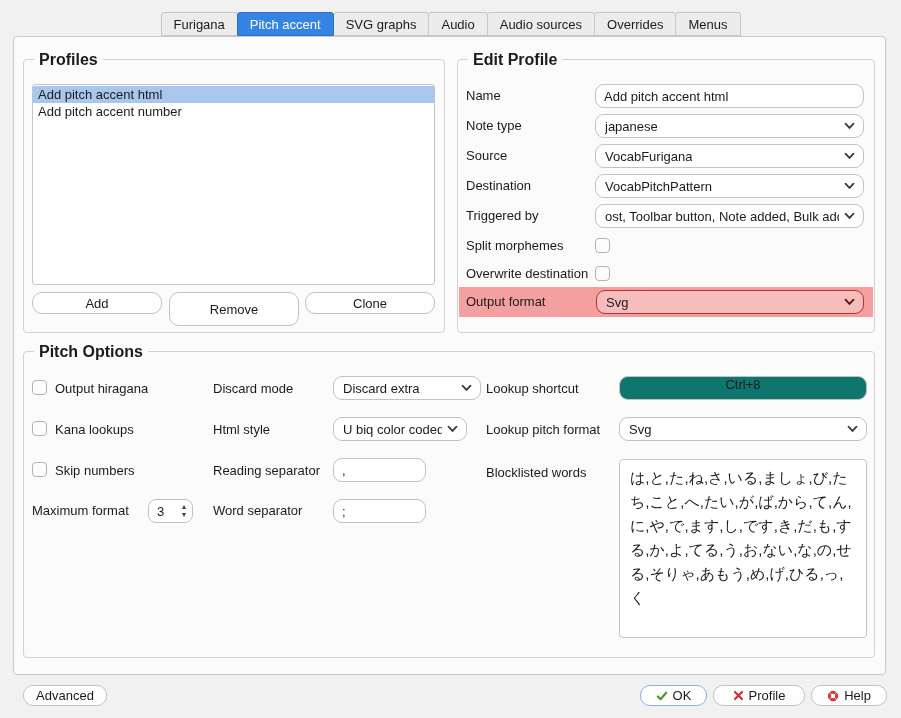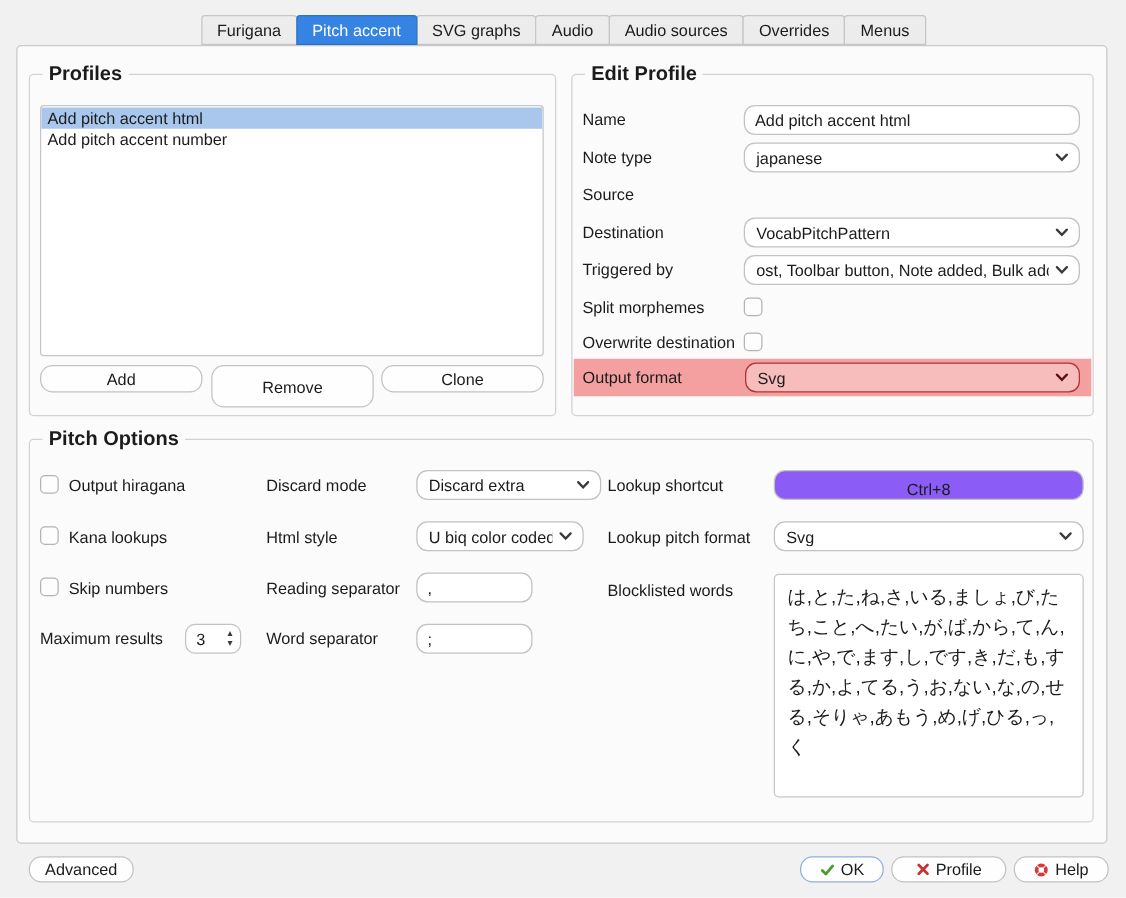--- a/index.html
+++ b/index.html
@@ -74,22 +74,22 @@
     position:absolute; background:#fff; border:1px solid #c2c2c2; border-radius:8px;
     display:flex; align-items:center; padding-left:8px;
   }
   .spin-arrows {
     position:absolute; right:6px; top:50%; transform:translateY(-50%);
     display:flex; flex-direction:column; align-items:center; line-height:8px;
     font-size:8px; color:#3a3a3a;
   }
 
   .keyseq {
-    position:absolute; background:#8b5cf6; border:1px solid #c2c2c2; border-radius:9px;
-    display:flex; align-items:flex-end; justify-content:center;
+    position:absolute; background:#0f766e; border:1px solid #c2c2c2; border-radius:9px;
+    display:flex; align-items:flex-start; justify-content:center;
   }
 
   .textarea {
     position:absolute; background:#fff; border:1px solid #c6c6c6; border-radius:4px;
     padding:6px 10px; font-size:15px; line-height:24px; font-family:inherit;
     color:#1b1b1b; resize:none; overflow:hidden; word-break:break-all; outline:none;
   }
 
   
   .hl-row { position:absolute; left:1px; right:1px; top:227px; height:30px; background:#f4a0a0; }
@@ -141,20 +141,26 @@
 
     <span class="label" style="left:8px; top:57px;">Note type</span>
     <div class="select" style="left:137px; top:54px; width:269px; height:24px;">
       <span class="sel-text">japanese</span>
       <svg class="chev" width="11" height="7" viewBox="0 0 11 7">
           <path d="M1.5 1.2 L5.5 5.4 L9.5 1.2" fill="none" stroke="#3a3a3a" stroke-width="1.8" stroke-linecap="round"></path>
         </svg>
     </div>
 
     <span class="label" style="left:8px; top:87px;">Source</span>
+    <div class="select" style="left:137px; top:84px; width:269px; height:24px;">
+      <span class="sel-text">VocabFurigana</span>
+      <svg class="chev" width="11" height="7" viewBox="0 0 11 7">
+          <path d="M1.5 1.2 L5.5 5.4 L9.5 1.2" fill="none" stroke="#3a3a3a" stroke-width="1.8" stroke-linecap="round"></path>
+        </svg>
+    </div>
 
     <span class="label" style="left:8px; top:117px;">Destination</span>
     <div class="select" style="left:137px; top:114px; width:269px; height:24px;">
       <span class="sel-text">VocabPitchPattern</span>
       <svg class="chev" width="11" height="7" viewBox="0 0 11 7">
           <path d="M1.5 1.2 L5.5 5.4 L9.5 1.2" fill="none" stroke="#3a3a3a" stroke-width="1.8" stroke-linecap="round"></path>
         </svg>
     </div>
 
     <span class="label" style="left:8px; top:147px;">Triggered by</span>
@@ -187,21 +193,21 @@
 
     <span class="checkbox" style="left:8px; top:28px;"></span>
     <span class="label" style="left:31px; top:28px;">Output hiragana</span>
 
     <span class="checkbox" style="left:8px; top:69px;"></span>
     <span class="label" style="left:31px; top:69px;">Kana lookups</span>
 
     <span class="checkbox" style="left:8px; top:110px;"></span>
     <span class="label" style="left:31px; top:110px;">Skip numbers</span>
 
-    <span class="label" style="left:8px; top:150px;">Maximum results</span>
+    <span class="label" style="left:8px; top:150px;">Maximum format</span>
     <div class="spin" style="left:124px; top:147px; width:45px; height:24px;">
       <span>3</span>
       <span class="spin-arrows">
           <span>▴</span>
           <span>▾</span>
         </span>
     </div>
 
     <span class="label" style="left:189px; top:28px;">Discard mode</span>
     <div class="select" style="left:309px; top:24px; width:148px; height:24px;">

